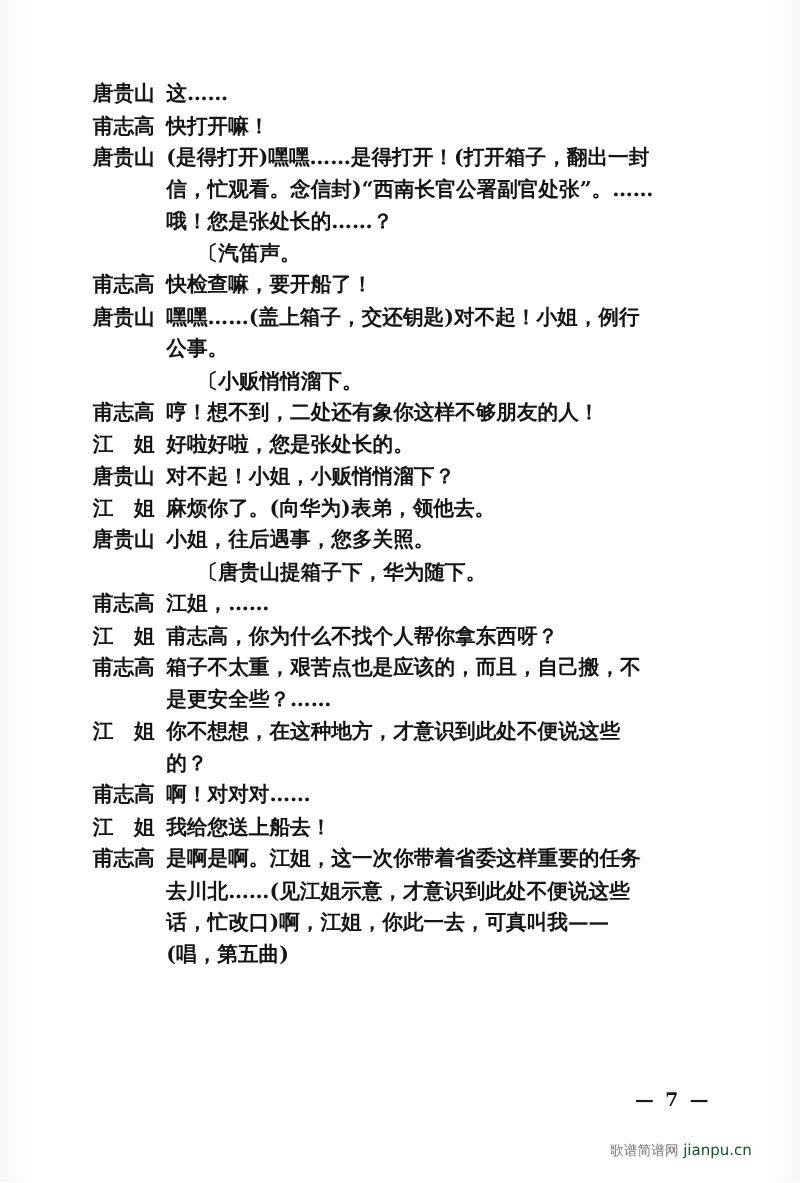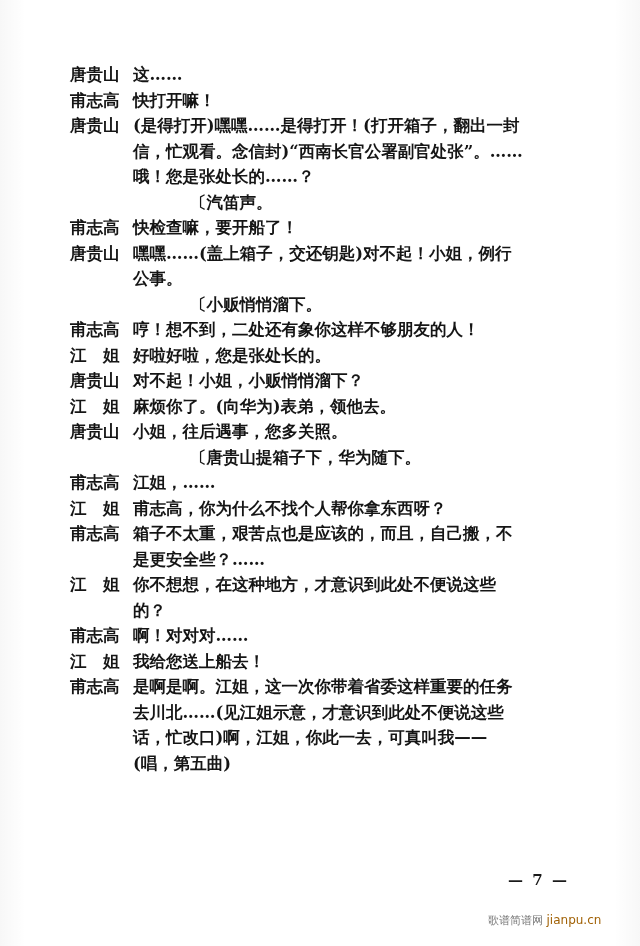--- a/index.html
+++ b/index.html
@@ -5,26 +5,26 @@
   html, body { margin: 0; padding: 0; }
   body {
     width: 640px; height: 946px; overflow: hidden;
     background: #ffffff; color: #151515;
     font-family: "DejaVu Serif", "Liberation Serif", serif;
     position: relative;
   }
   .page { position: absolute; left: 0; top: 0; width: 640px; height: 946px; }
   .script { position: absolute; left: 70px; top: 62px; width: 520px; }
   .line { position: relative; height: 25.5px; font-size: 16.5px; line-height: 25.5px; white-space: nowrap; }
-  .speaker { position: absolute; left: 0; top: 0; width: 58px; font-weight: bold; letter-spacing: 0px; }
+  .speaker { position: absolute; left: 0; top: 0; width: 58px; font-weight: bold; letter-spacing: 0px; text-align: center; }
   .text { position: absolute; left: 63px; top: 0; font-weight: bold; }
-  .direction .text { left: 88px; margin-left: 32px; }
+  .direction .text { left: 88px; }
   .page-number { position: absolute; left: 508px; top: 871px; font-size: 15px; font-weight: bold; color: #1a1a1a; letter-spacing: 2px; }
   .watermark { position: absolute; left: 488px; top: 913px; font-size: 11px; color: #777; font-family: "DejaVu Sans", "Liberation Sans", sans-serif; }
-  .watermark .site { color: #a16207; font-size: 12px; }
+  .watermark .site { color: #14532d; font-size: 12px; }
   .scan-edge { position: absolute; left: 0; top: 0; width: 640px; height: 946px; pointer-events: none;
     background: linear-gradient(to right, rgba(0,0,0,0.03), rgba(0,0,0,0) 4%, rgba(0,0,0,0) 96%, rgba(0,0,0,0.03)); }
 </style>
 </head>
 <body>
 
 <div class="page">
   <div class="scan-edge"></div>
 
   <div class="script">

